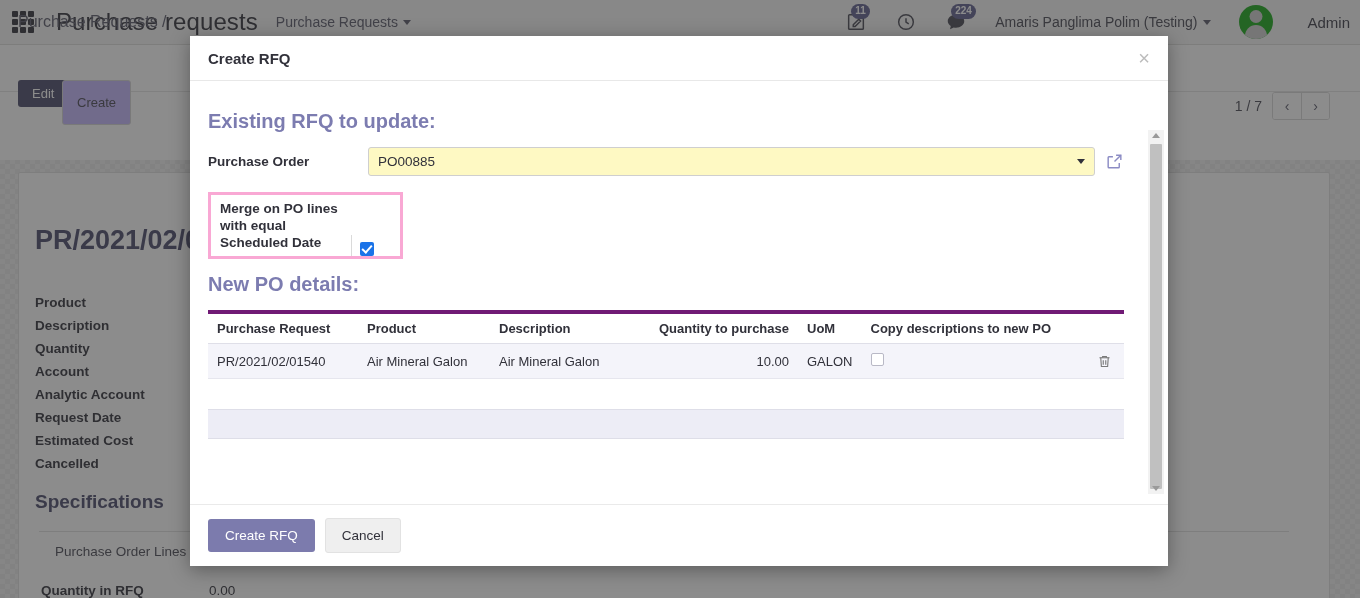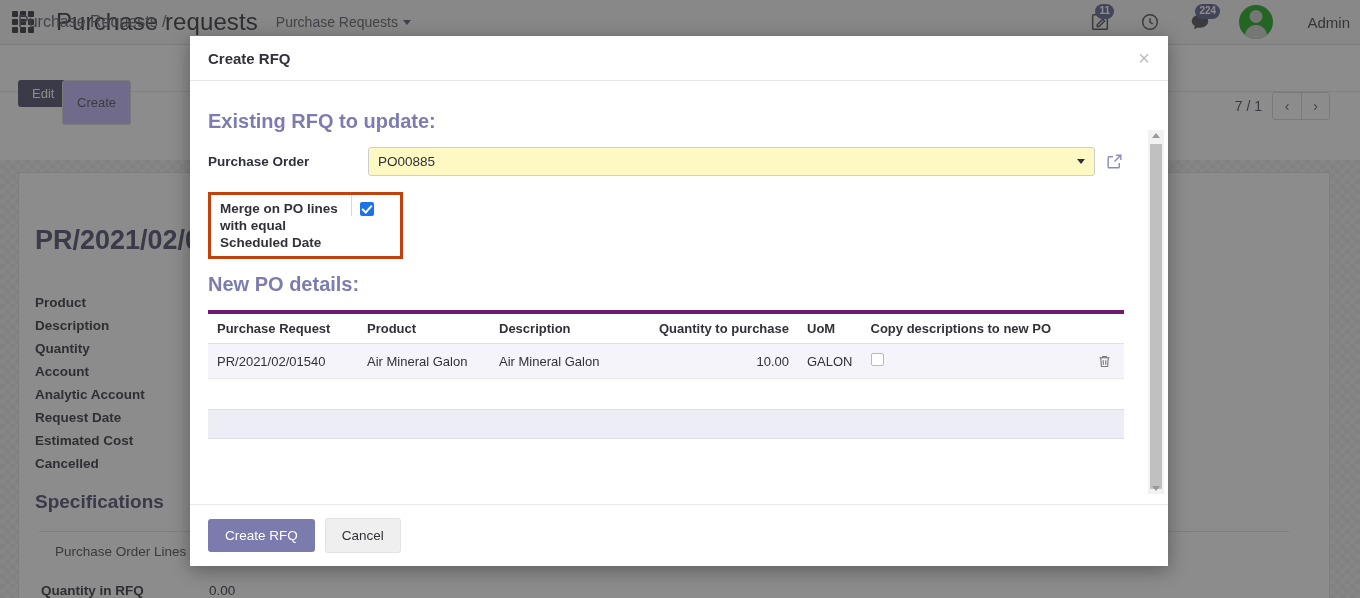--- a/index.html
+++ b/index.html
@@ -102,21 +102,21 @@
     font-family:"Liberation Sans", sans-serif; appearance:none;
   }
   .sel-input.selected { background:#cdcdf5; border-color:#bdbdea; }
   .sel-arrow { position:absolute; right:10px; top:12px; width:0;height:0;
      border-left:4px solid transparent;border-right:4px solid transparent;border-top:5px solid #31313a; pointer-events:none;}
   .ext-link { margin-left:10px; width:19px;height:19px; flex:none; color:#8b8bc4; cursor:pointer;}
   .ext-link svg { width:19px;height:19px; display:block; }
 
   
   .merge-wrap { position:relative; margin: 6px 0 2px 0; width:195px; }
-  .merge-box { border:3px solid #c2410c; display:flex; align-items:flex-start; background:#fff; }
+  .merge-box { border:3px solid #f9a8d4; display:flex; align-items:flex-end; background:#fff; }
   .merge-label { font-size:13.5px; font-weight:bold; color:#31313a; line-height:17px; padding:5px 6px 5px 9px; width:140px; }
   .merge-cbcell { border-left:1px solid #dadada; display:flex; align-items:flex-start; justify-content:center; padding:7px 8px 0 8px; }
   .cb {
     width:14px;height:14px; border-radius:2px; background:#1a73e8; position:relative; cursor:pointer; flex:none;
   }
   .cb::after { content:""; position:absolute; left:4px; top:1px; width:4px;height:8px;
      border:solid #fff; border-width:0 2px 2px 0; transform:rotate(42deg); }
 
   
   .otable { width:100%; border-collapse:collapse; margin-top:14px; }
@@ -188,32 +188,36 @@
             <circle cx="12" cy="12" r="8"></circle>
               <path d="M12 8v4l3 2"></path>
           </svg>
         </div>
         <div class="sysicon">
           <svg viewBox="0 0 24 24" fill="currentColor">
             <path d="M12 4C7 4 3 7.1 3 11c0 2.2 1.3 4.2 3.3 5.4L5.5 20l4-2.1c.8.2 1.6.3 2.5.3 5 0 9-3.1 9-7s-4-7-9-7z"></path>
           </svg>
           <span class="badge">224</span>
         </div>
+        <div class="user-name">
+          <span>Amaris Panglima Polim (Testing)</span>
+          <span class="caret-down"></span>
+        </div>
         <div class="avatar"></div>
         <span class="admin-label">Admin</span>
       </div>
     </div>
 
     <div class="cpanel"></div>
     <div class="cp-bc">Purchase Requests /</div>
     <button class="btn-edit">Edit</button>
     <button class="btn-create">Create</button>
 
     <div class="pager">
-      <span>7 / 1</span>
+      <span>1 / 7</span>
       <span class="pg-btns">
         <button>‹</button>
         <button>›</button>
       </span>
     </div>
 
 
     <div class="sheet-area">
       <div class="sheet">
         <div class="pr-title">PR/2021/02/0</div>

